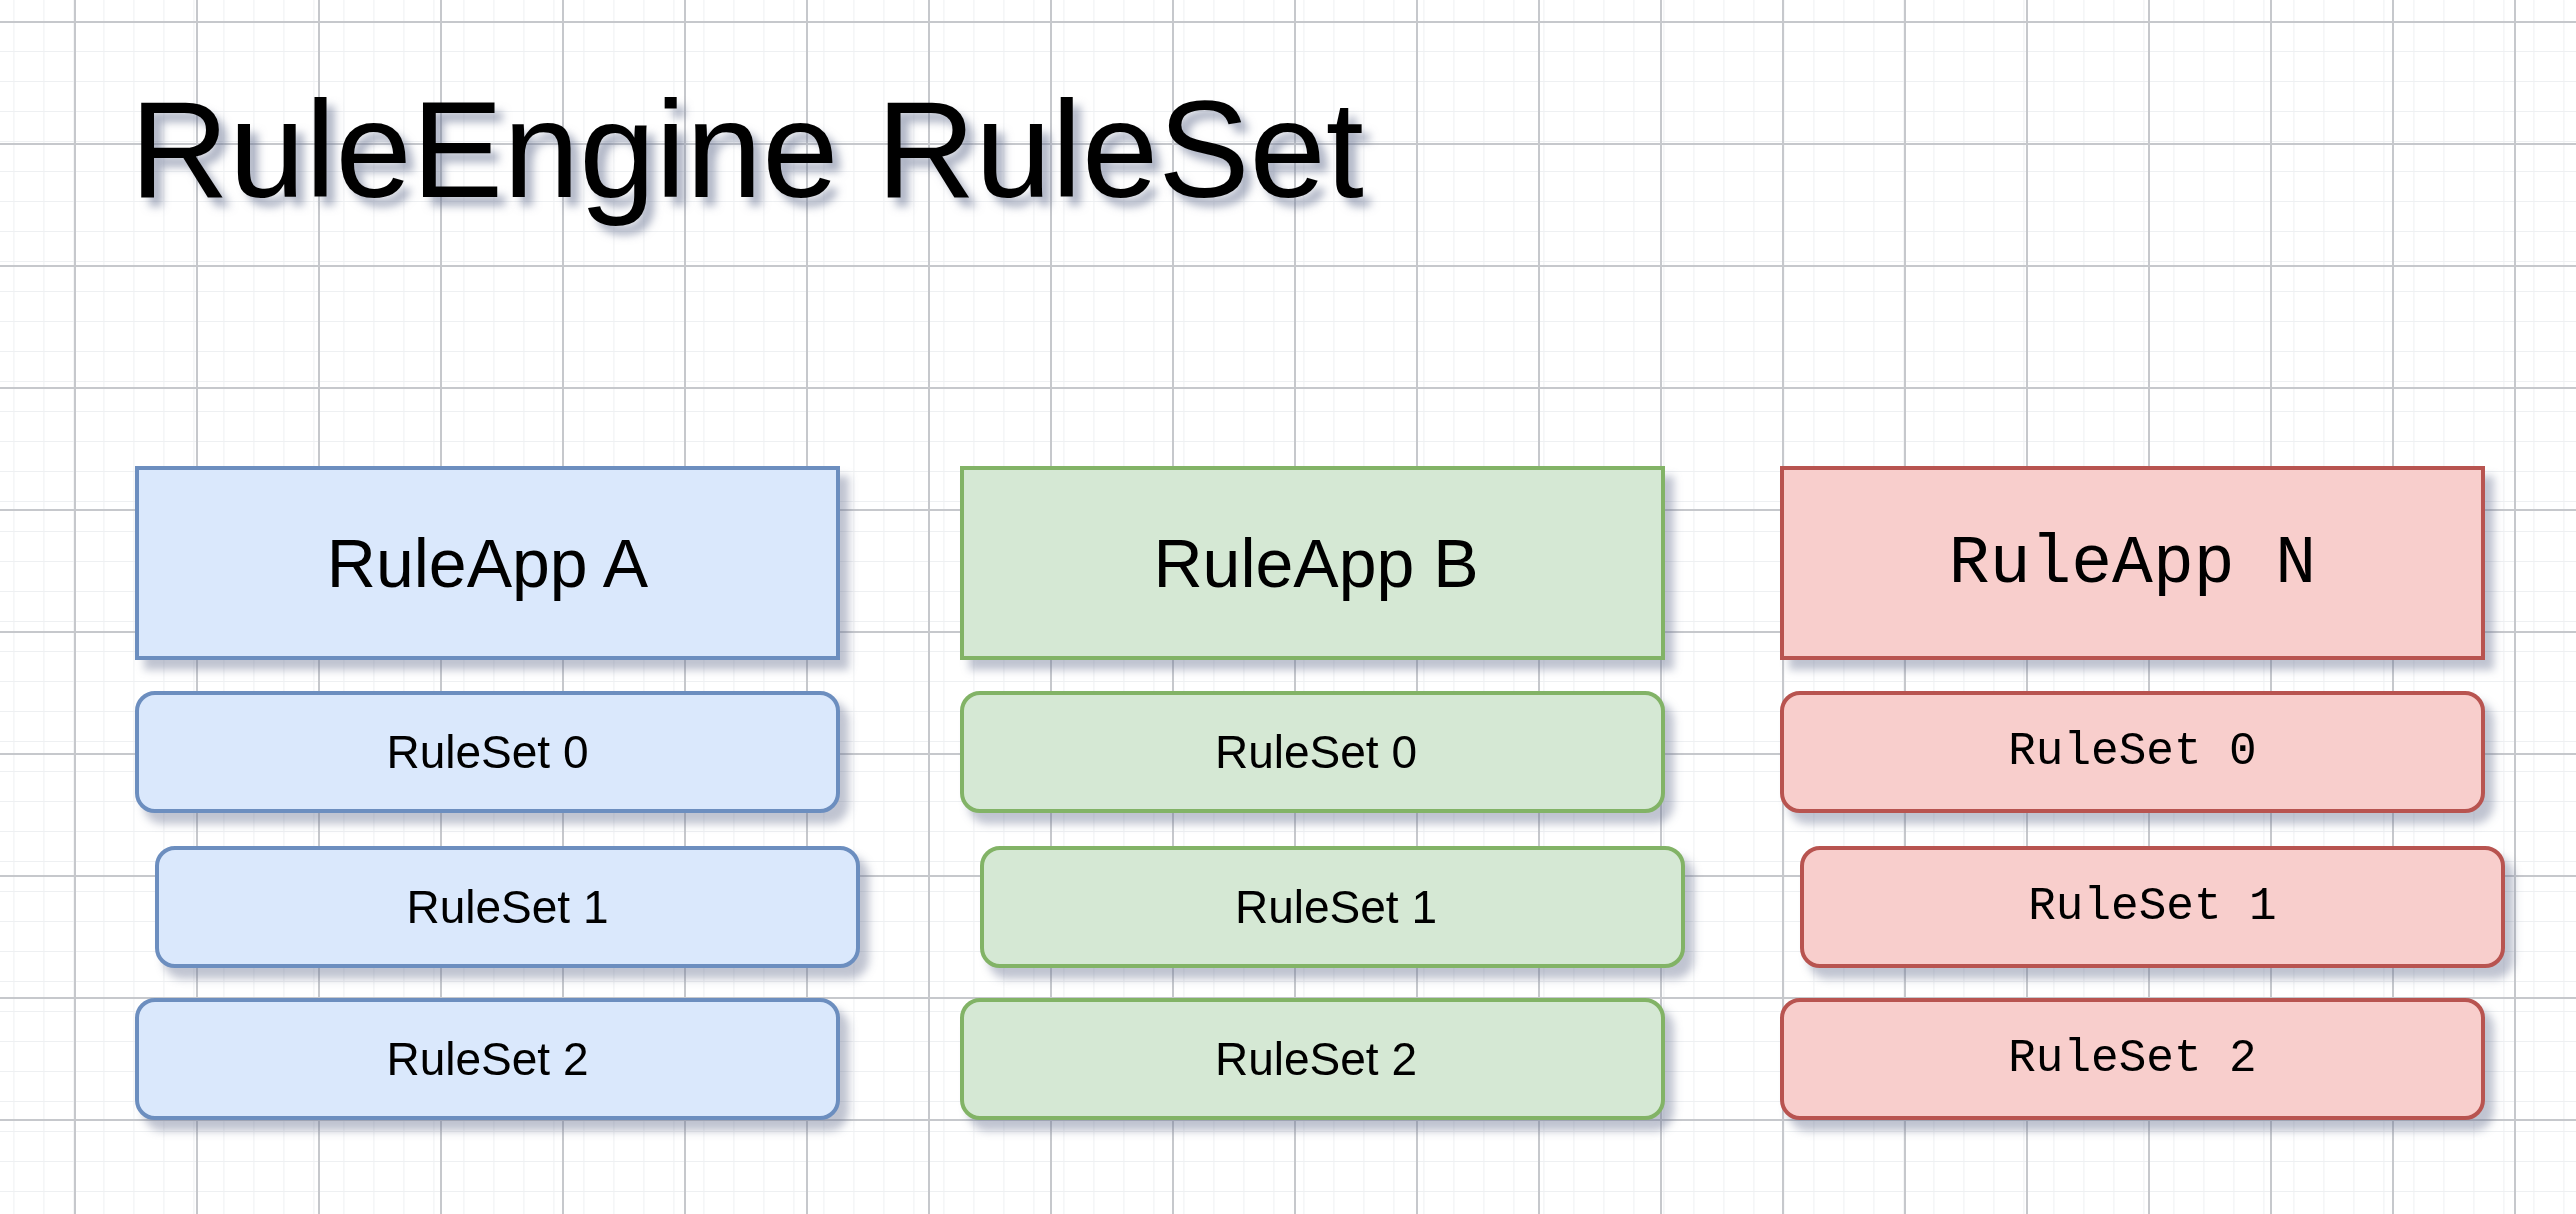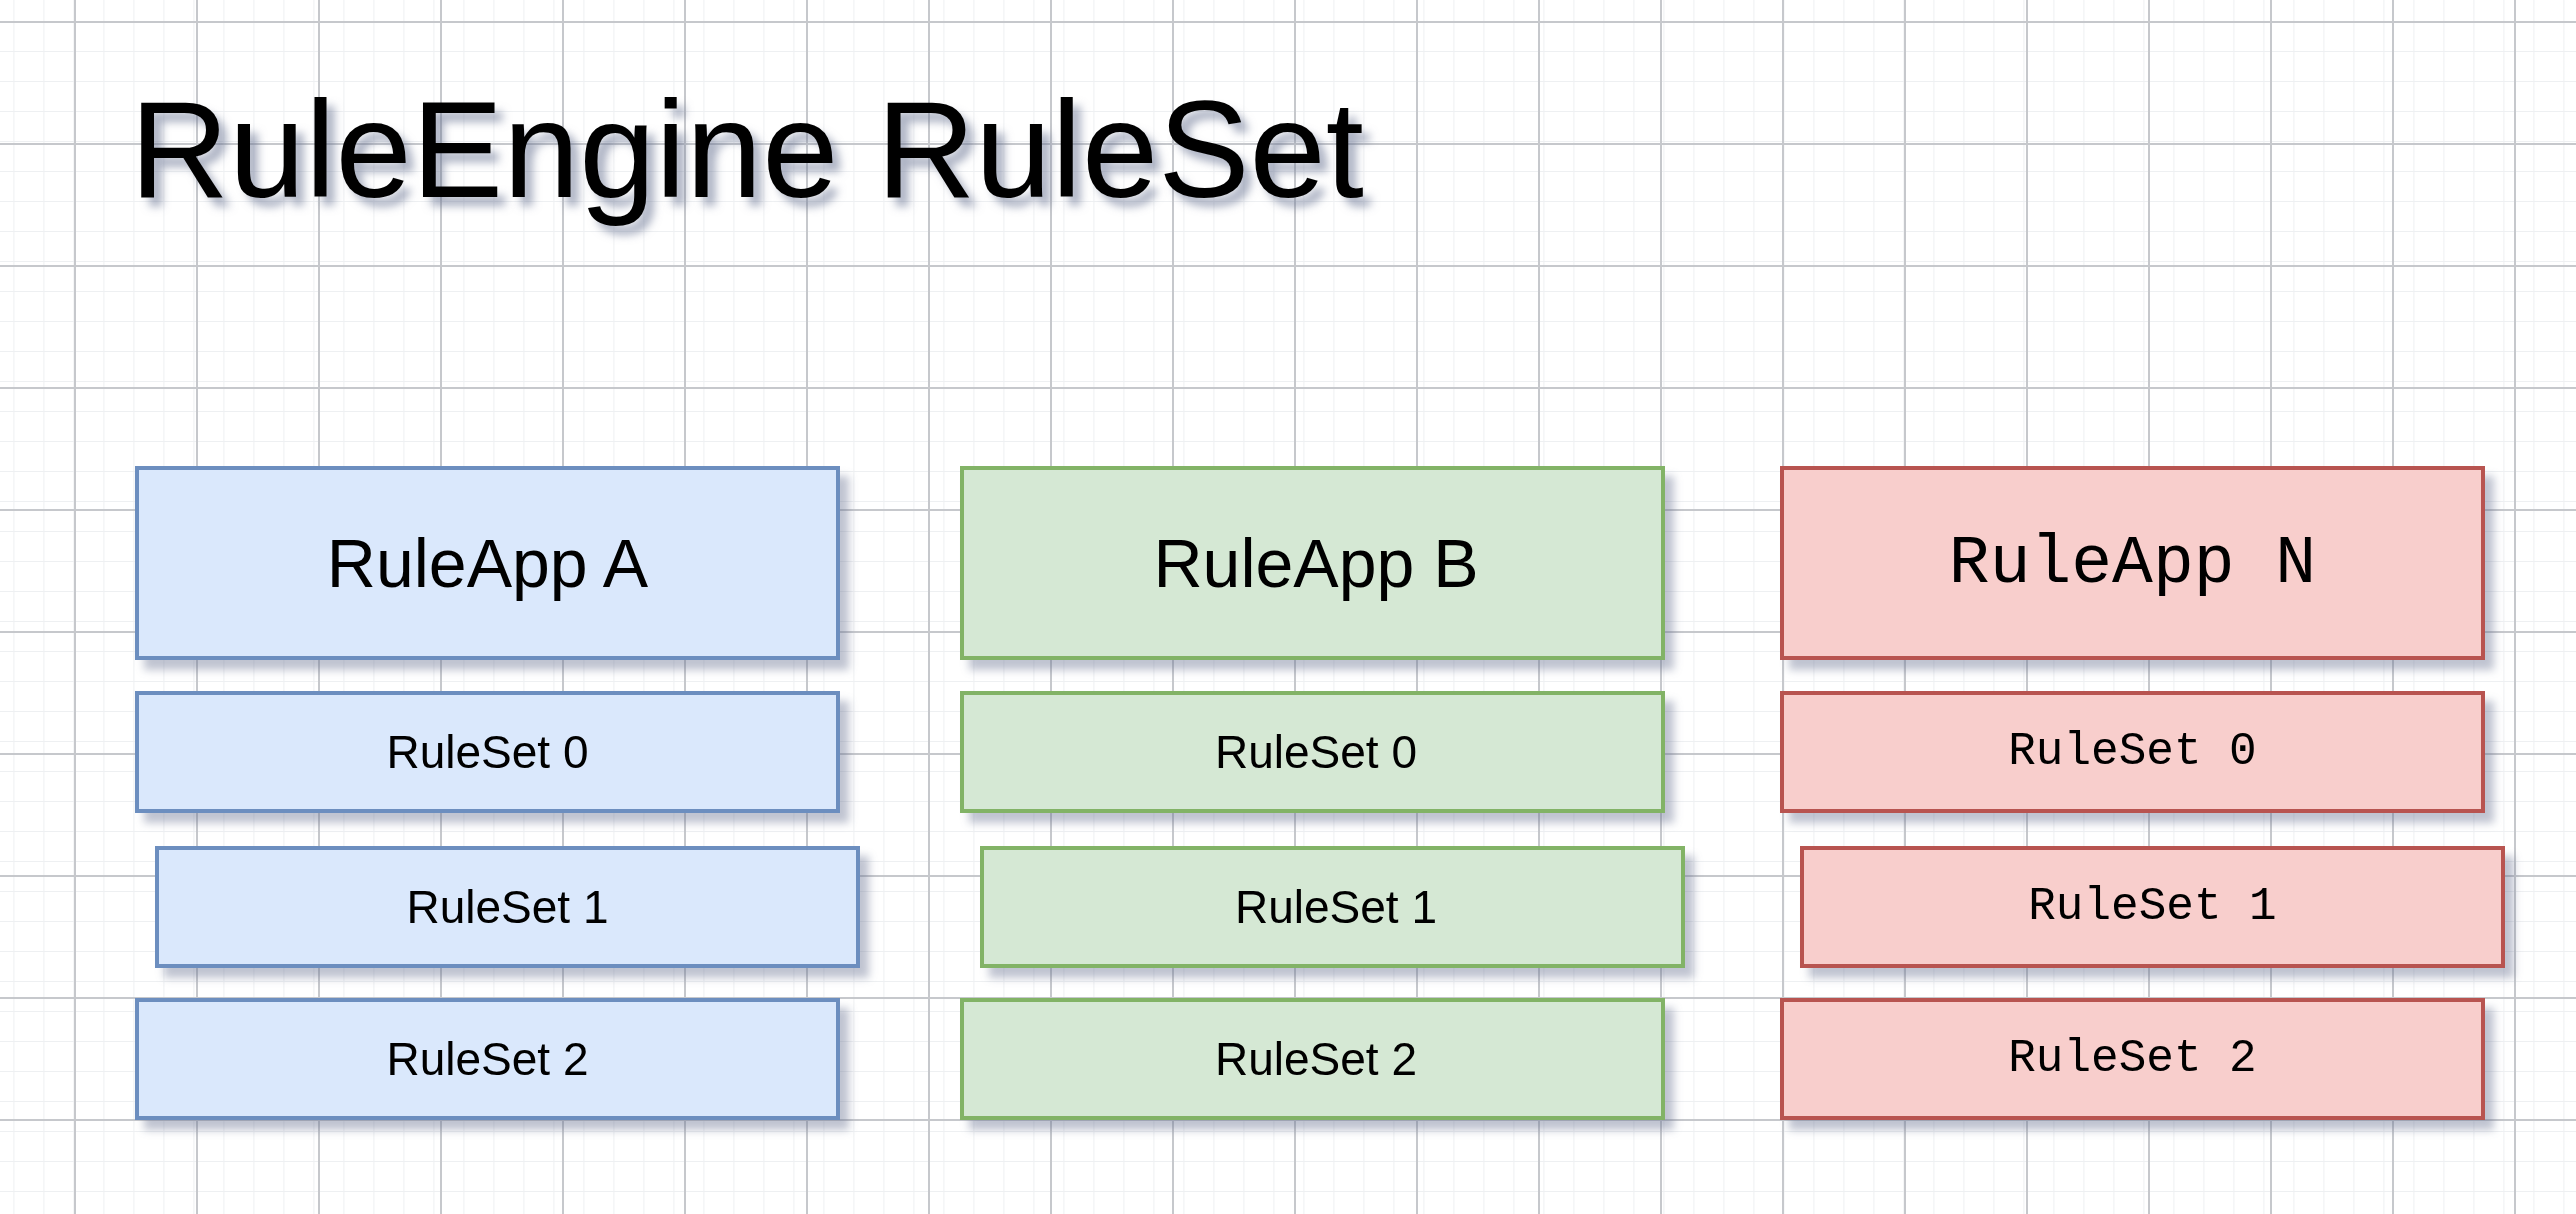--- a/index.html
+++ b/index.html
@@ -51,21 +51,21 @@
     box-sizing: border-box;
     border: 4.3px solid #000;
     display: flex;
     align-items: center;
     justify-content: center;
     color: #000000;
     box-shadow: 8.5px 10.4px 8px rgba(104, 114, 146, 0.42);
     white-space: nowrap;
   }
   .app-box { font-size: 68px; }
-  .rs-box  { font-size: 46px;  height: 122px; }
+  .rs-box  { font-size: 46px;  height: 122px; border-radius: 20px; }
 
   
   .c0 { left: 135px;  }
   .c1 { left: 960px; }
   .c2 { left: 1780px; }
 
   
   .rh { top: 418px;  height: 194px; margin-top: 48px; }
   .r0 { top: 691px; }
   .r1 { top: 846px; margin-left: 20px; }

